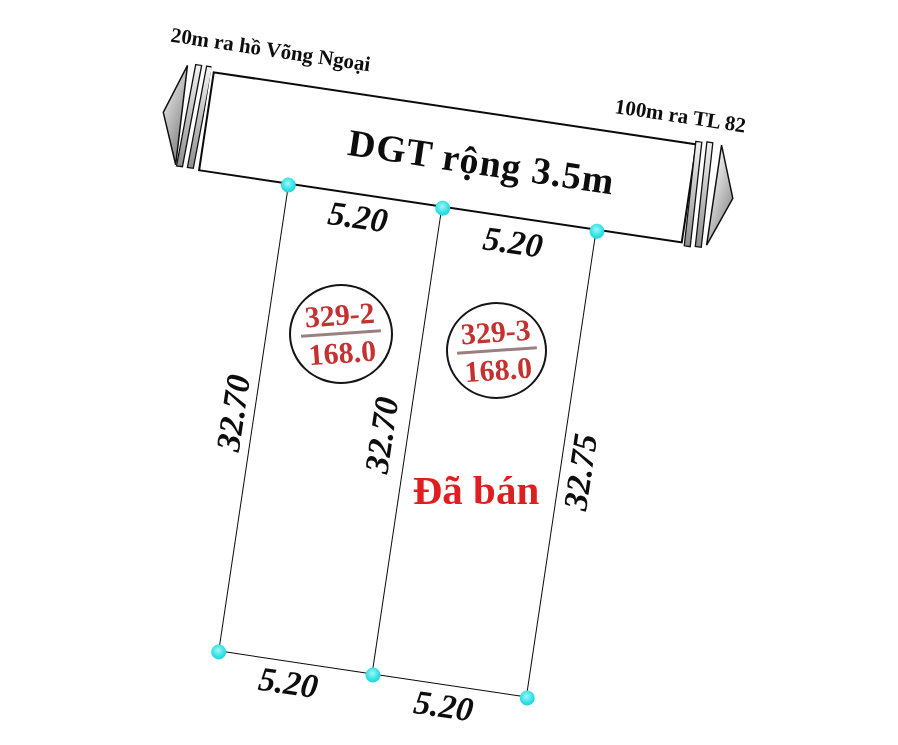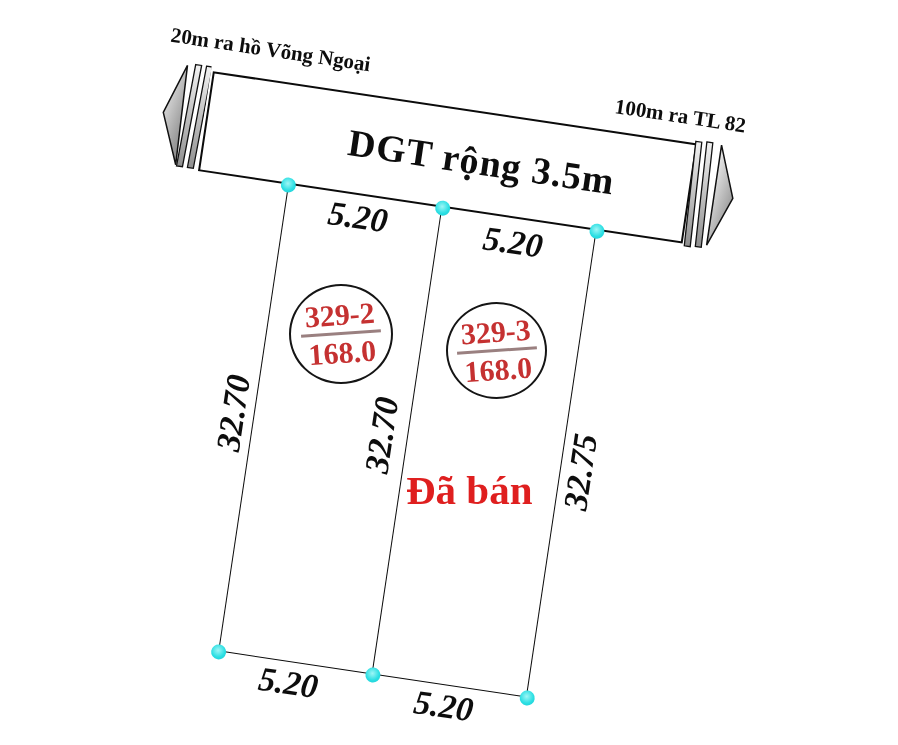--- a/index.html
+++ b/index.html
@@ -19,21 +19,21 @@
   .dim{font-size:34px;font-weight:bold;font-style:italic;text-align:center;white-space:nowrap;}
   .dim-v{transform:rotate(-90deg);}
   .dot{width:15px;height:15px;border-radius:50%;
        background:radial-gradient(circle at 45% 40%, #9ef6f6 0%, #2cdfe3 55%, #17c9d2 100%);}
   .circle{border:2.5px solid #151515;border-radius:50%;background:#ffffff;display:flex;flex-direction:column;
           align-items:center;justify-content:center;}
   .circle-inner{display:flex;flex-direction:column;align-items:center;transform:rotate(-4deg);}
   .cid{font-size:30px;font-weight:bold;color:#c53131;line-height:1.05;padding:0 5px 1px 5px;
        border-bottom:3px solid #9a8080;white-space:nowrap;}
   .carea{font-size:30px;font-weight:bold;color:#c53131;line-height:1.1;padding-top:1px;white-space:nowrap;}
-  .sold{font-size:41px;font-weight:bold;color:#df1f1f;white-space:nowrap;text-align:left;}
+  .sold{font-size:41px;font-weight:bold;color:#df1f1f;white-space:nowrap;text-align:center;}
 </style>
 </head>
 <body>
 
 <div class="canvas">
 
   <div class="rot">
 
     <div class="abs road"></div>
     <div class="abs road-label">DGT rộng 3.5m</div>

